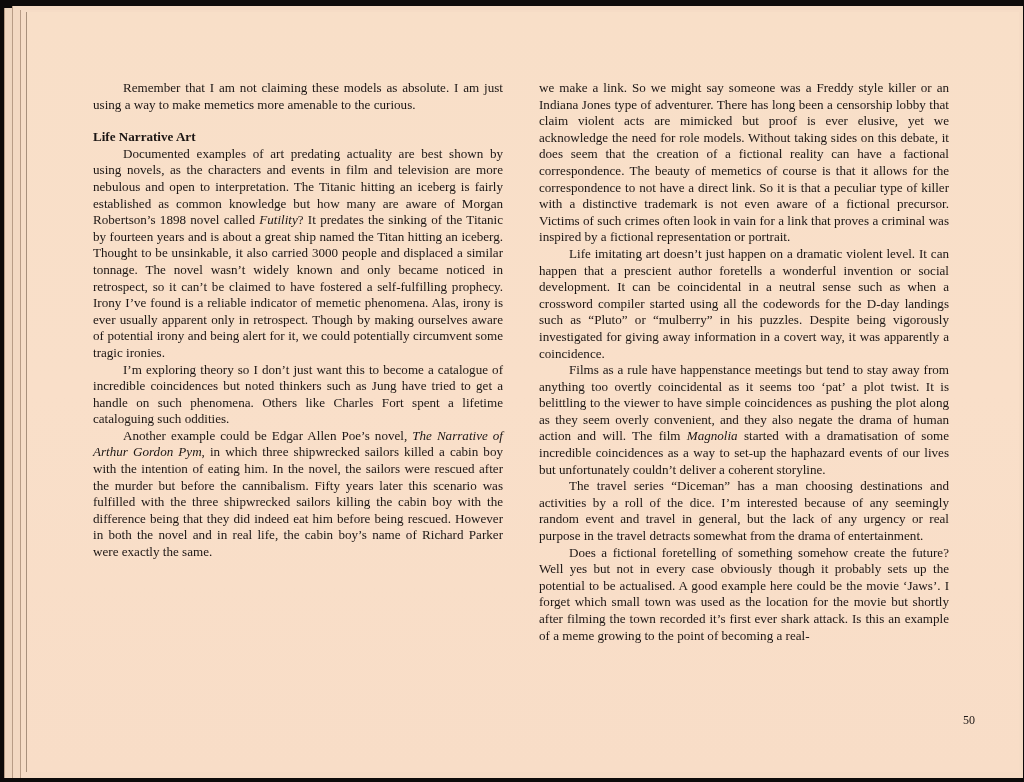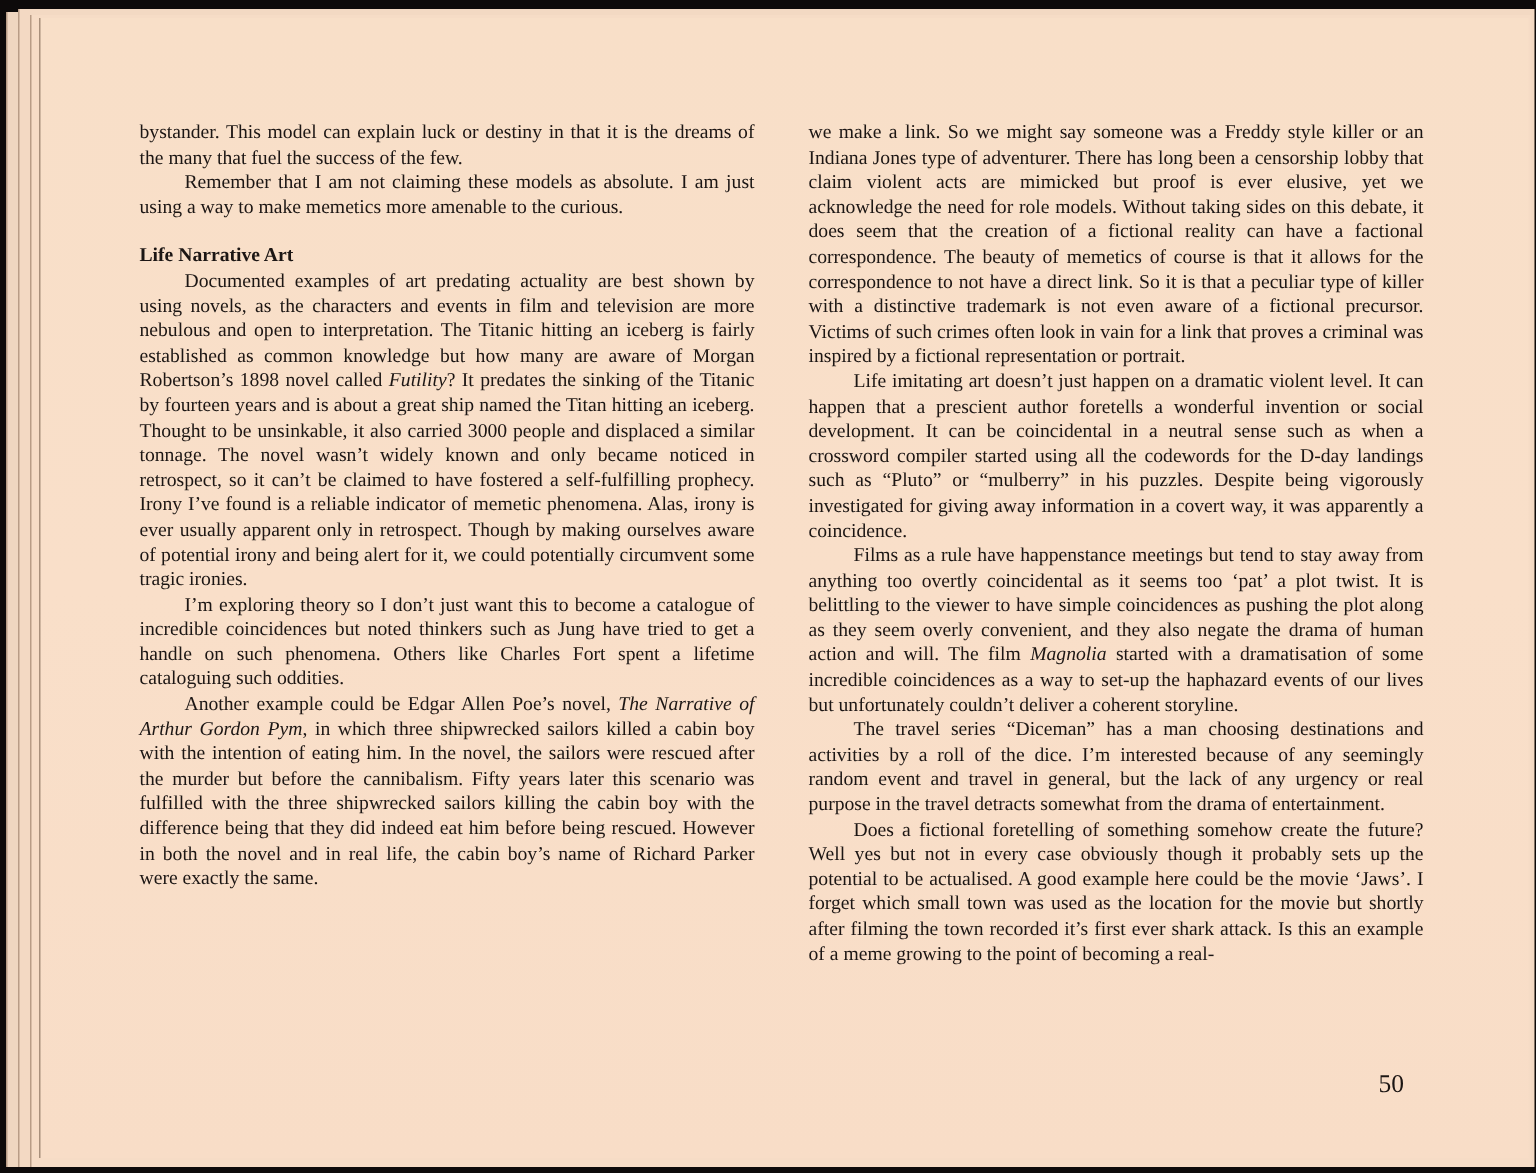--- a/index.html
+++ b/index.html
@@ -32,34 +32,33 @@
   }
   .col.left { left: 66px; }
   .col.right { left: 512px; }
   .col p { margin: 0; text-indent: 0; }
   .col p.ind { text-indent: 30px; font-family: Liberation Serif, serif; }
   .col h3 {
     margin: 16px 0 0 0; font-size: 13.1px; font-weight: bold; line-height: 16.6px;
   }
   .col i { font-style: italic; }
   .pagenum {
-    position: absolute; left: 892px; top: 701px;
-    font-size: 17px; color: #1c1614;
+    position: absolute; left: 936px; top: 701px;
+    font-size: 12px; color: #1c1614;
   }
 </style>
 </head>
 <body>
 
 <div class="sheet s1"></div>
 <div class="sheet s2"></div>
 <div class="sheet s3"></div>
 
 <div class="page">
   <div class="col left">
-    <p>bystander. This model can explain luck or destiny in that it is the dreams of the many that fuel the success of the few.</p>
     <p class="ind">Remember that I am not claiming these models as absolute. I am just using a way to make memetics more amenable to the curious.</p>
     <h3>Life Narrative Art</h3>
     <p class="ind"><span>Documented examples of art predating actuality are best shown by using novels, as the characters and events in film and television are more nebulous and open to interpretation. The Titanic hitting an iceberg is fairly established as common knowledge but how many are aware of Morgan Robertson’s 1898 novel called </span><i>Futility</i><span>? It predates the sinking of the Titanic by fourteen years and is about a great ship named the Titan hitting an iceberg. Thought to be unsinkable, it also carried 3000 people and displaced a similar tonnage. The novel wasn’t widely known and only became noticed in retrospect, so it can’t be claimed to have fostered a self-fulfilling prophecy. Irony I’ve found is a reliable indicator of memetic phenomena. Alas, irony is ever usually apparent only in retrospect. Though by making ourselves aware of potential irony and being alert for it, we could potentially circumvent some tragic ironies.</span></p>
     <p class="ind">I’m exploring theory so I don’t just want this to become a catalogue of incredible coincidences but noted thinkers such as Jung have tried to get a handle on such phenomena. Others like Charles Fort spent a lifetime cataloguing such oddities.</p>
     <p class="ind"><span>Another example could be Edgar Allen Poe’s novel, </span><i>The Narrative of Arthur Gordon Pym</i><span>, in which three shipwrecked sailors killed a cabin boy with the intention of eating him. In the novel, the sailors were rescued after the murder but before the cannibalism. Fifty years later this scenario was fulfilled with the three shipwrecked sailors killing the cabin boy with the difference being that they did indeed eat him before being rescued. However in both the novel and in real life, the cabin boy’s name of Richard Parker were exactly the same.</span></p>
   </div>
 
   <div class="col right">
     <p>we make a link. So we might say someone was a Freddy style killer or an Indiana Jones type of adventurer. There has long been a censorship lobby that claim violent acts are mimicked but proof is ever elusive, yet we acknowledge the need for role models. Without taking sides on this debate, it does seem that the creation of a fictional reality can have a factional correspondence. The beauty of memetics of course is that it allows for the correspondence to not have a direct link. So it is that a peculiar type of killer with a distinctive trademark is not even aware of a fictional precursor. Victims of such crimes often look in vain for a link that proves a criminal was inspired by a fictional representation or portrait.</p>
     <p class="ind">Life imitating art doesn’t just happen on a dramatic violent level. It can happen that a prescient author foretells a wonderful invention or social development. It can be coincidental in a neutral sense such as when a crossword compiler started using all the codewords for the D-day landings such as “Pluto” or “mulberry” in his puzzles. Despite being vigorously investigated for giving away information in a covert way, it was apparently a coincidence.</p>

